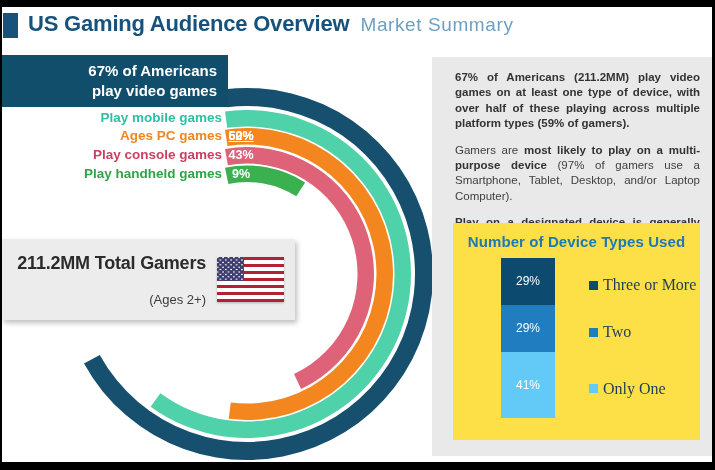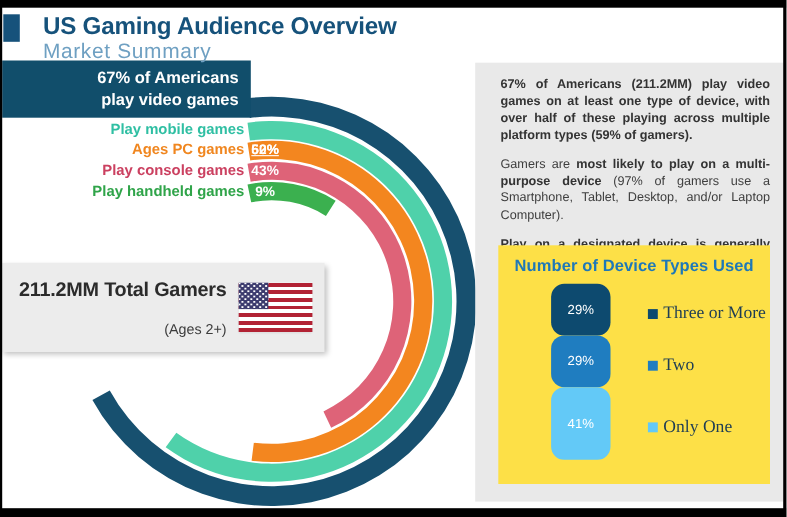--- a/index.html
+++ b/index.html
@@ -11,21 +11,21 @@
   
   .frame { position:absolute; background:#000; z-index:30; }
   .frame-top    { left:0; top:0; width:715px; height:7px; }
   .frame-bottom { left:0; top:462px; width:715px; height:8px; }
   .frame-left   { left:0; top:0; width:2px; height:470px; }
   .frame-right  { left:712px; top:0; width:3px; height:470px; }
 
   
   .accent-block { position:absolute; left:3px; top:13px; width:15px; height:25px; background:#16527B; z-index:5; }
   .page-header { position:absolute; left:28px; top:11px; z-index:5; white-space:nowrap;
-                 display:flex; align-items:baseline;flex-direction:column; }
+                 display:flex; align-items:baseline; }
   .page-title { font-size:22px; font-weight:bold; color:#16527B; letter-spacing:-0.2px; }
   .page-subtitle { font-size:19px; font-weight:400; color:#6FA0C2; letter-spacing:0.6px; margin-left:11px; }
 
   
   .radial-svg { position:absolute; left:0; top:0; width:715px; height:470px; z-index:1; }
 
   
   .headline-box {
     position:absolute; left:2px; top:55px; width:226px; height:52px;
     background:#114E6B; color:#fff; z-index:3;
@@ -73,21 +73,21 @@
   .panel p b { color:#333; }
 
   
   .device-card { position:absolute; left:21px; top:166px; width:247px; height:217px;
                  background:#fde047; }
   .card-title { text-align:center; padding-top:10px; font-size:15px; font-weight:bold;
                 color:#1E78B8; letter-spacing:0.1px; }
   .stack { position:absolute; left:48px; top:35px; width:54px; height:160px;
            display:flex; flex-direction:column; }
   .stack-seg { display:flex; align-items:center; justify-content:center;
-               color:#fff; font-size:12px;border-radius:12px; }
+               color:#fff; font-size:12px; }
   .legend-row { position:absolute; left:136px; display:flex; align-items:center;
                 gap:5px; height:14px; }
   .legend-swatch { width:9px; height:9px; flex:0 0 auto; }
   .legend-text { font-size:16px; color:#1E3D54; white-space:nowrap;font-family:Liberation Serif, serif; }
 </style>
 </head>
 <body>
 
 <div class="stage">
 

